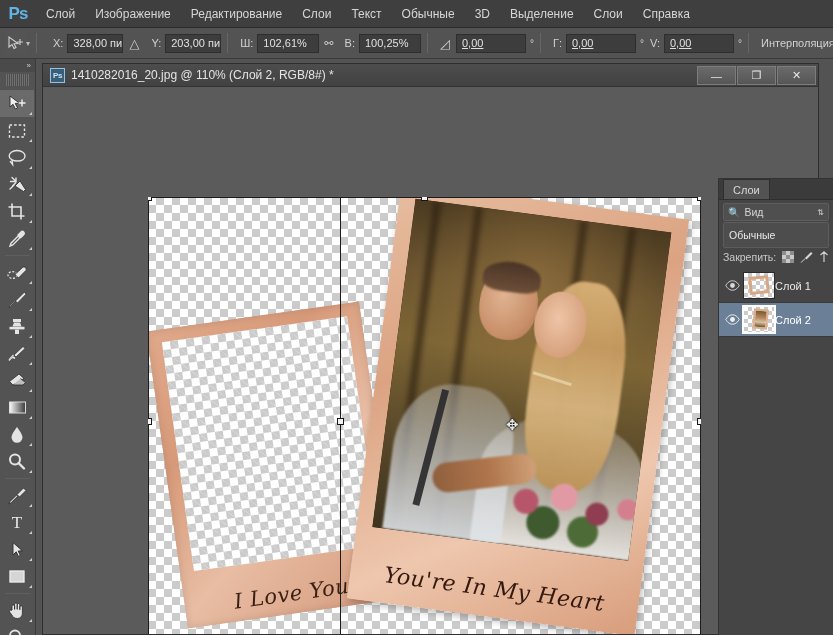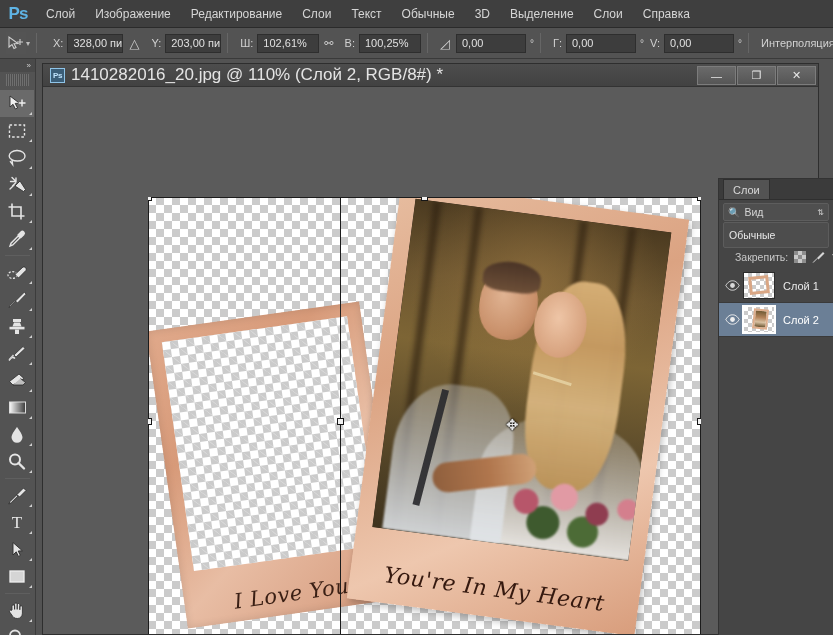--- a/index.html
+++ b/index.html
@@ -97,21 +97,21 @@
     font-size: 11px;
     height: 19px;
     line-height: 17px;
     padding: 0 5px;
     min-width: 56px;
     text-align: left;
     white-space: nowrap;
     overflow: hidden;
   }
   .opt-field.w { min-width: 62px; }
-  .opt-field.ang { min-width: 70px; }
+  .opt-field.ang { min-width: 70px; text-decoration: underline; }
   .deg { color:#cfcfcf; font-size:10px; margin-left:4px; }
   .tri-icon { color:#cfcfcf; font-size:13px; margin: 0 6px; }
   .link-icon { color:#cfcfcf; font-size:11px; margin: 0 5px; }
 
   
   #toolbar {
     position: absolute; left: 0; top: 59px;
     width: 36px; height: 576px;
     background: #535353;
     border-right: 1px solid #3c3c3c;
@@ -166,21 +166,21 @@
     width: 15px; height: 15px;
     margin: 0 6px 0 7px;
     background: #3b5e78;
     border: 1px solid #8fc4e8;
     color: #bfe2fb;
     font-size: 8px; font-weight: bold;
     display:flex;align-items:center;justify-content:center;
     letter-spacing: -0.5px;
   }
   #doc-title-text {
-    color: #e4e4e4; font-size: 17px;
+    color: #e4e4e4; font-size: 12px;
     white-space: nowrap;
   }
   #win-buttons {
     position: absolute; right: 2px; top: 2px;
     display: flex; gap: 1px;
   }
   .winbtn {
     width: 39px; height: 19px;
     background: linear-gradient(to bottom,#6a6a6a,#565656);
     border: 1px solid #7c7c7c;
@@ -443,21 +443,21 @@
     background: #4d4d4d;
     border: 1px solid #5c5c5c;
     border-radius: 2px;
     color: #e8e8e8; font-size: 10.5px;
     display:flex; align-items:center;
     padding: 0 5px;
   }
   #lock-row {
     height: 21px;
     display: flex; align-items: center;
-    padding: 0 16px;
+    padding: 0 4px;
     color: #c9c9c9; font-size: 10.5px;
     gap: 6px;
   }
   .lock-icon {
     width: 13px; height: 13px;
     display:flex;align-items:center;justify-content:center;
   }
   #layer-list { margin-top: 2px; }
   .layer-row {
     height: 34px;
@@ -492,21 +492,20 @@
   }
   .thumb-photo {
     position:absolute; left:9px; top:2px; width:15px; bottom:3px;
     background: linear-gradient(to bottom, #705a33, #b3835a 40%, #d8c1a2 70%, #6a5430);
     border: 2px solid #dfae8c;
     transform: rotate(6deg);
   }
   .layer-name {
     color: #e9e9e9;
     font-size: 11px;
-    margin-left: 8px;
     white-space: nowrap;
   }
   .layer-row.selected .layer-name { color: #ffffff; }
 </style>
 </head>
 <body>
 
 <div id="app">
 
   <div id="menubar">

